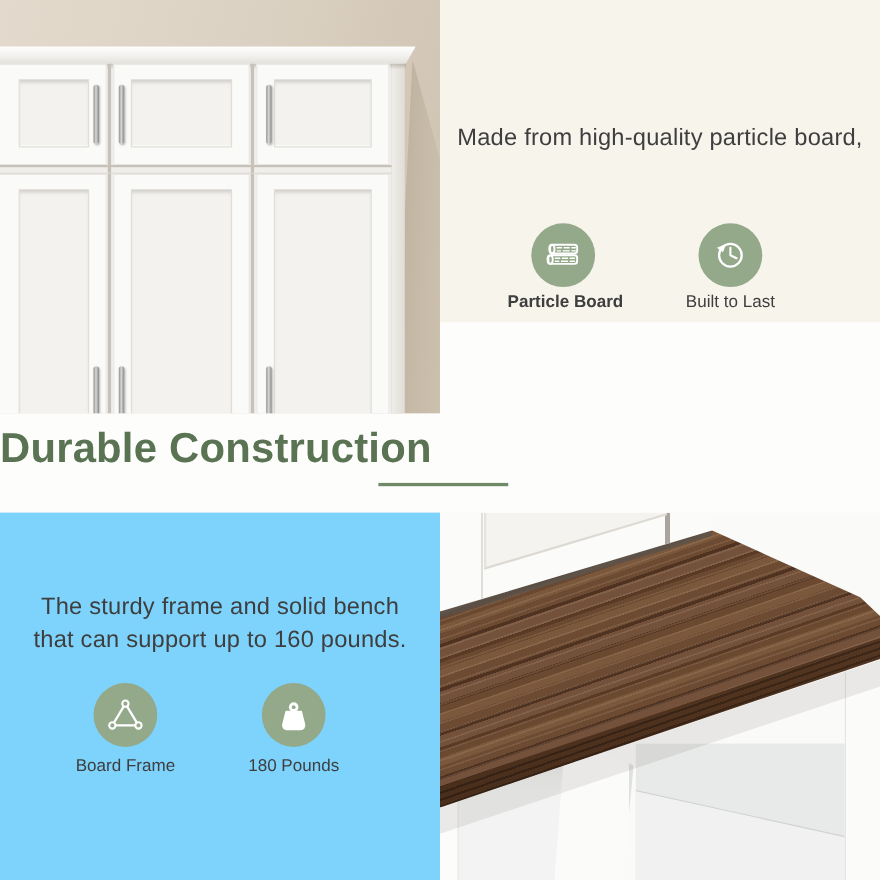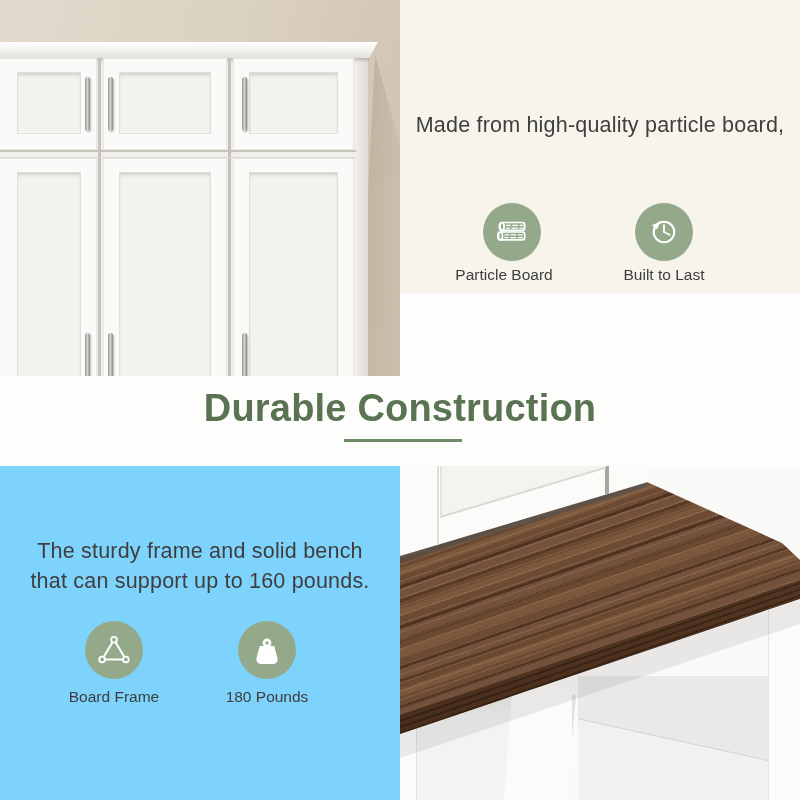--- a/index.html
+++ b/index.html
@@ -35,21 +35,21 @@
   .panel-tr { left:400px; top:0; width:400px; height:293px; background:#f7f4ec; }
   .desc { width:100%; text-align:center; color:#3e3e3e; font-size:21.5px; line-height:30px; letter-spacing:.2px; }
   .panel-tr .desc { left:0; top:110px; }
   .feature-circle { width:58px; height:58px; border-radius:50%; background:#94a98a;
     display:flex; align-items:center; justify-content:center; }
   .feature-circle svg { position:static; }
   .feature-label { width:160px; text-align:center; color:#3e3e3e; font-size:15.5px; }
 
   
   .band { left:0; top:376px; width:800px; height:90px; background:#fdfdfc; }
-  .band h1 { left:0; top:11px; width:100%; text-align:center; color:#5a7352;
+  .band h1 { left:0; top:11px; width:100%; text-align:left; color:#5a7352;
     font-size:38px; font-weight:700; letter-spacing:.2px; }
   .band .underline { left:344px; top:63px; width:118px; height:3px; background:#6f8a66; }
 
   
   .panel-bl { left:0; top:466px; width:400px; height:334px; background:#7dd3fc; }
   .panel-bl .desc { left:0; top:70px; }
 
   
   .photo-br { left:400px; top:466px; width:400px; height:334px; overflow:hidden; background:#fafaf9; }
   .br-left-edge { left:0; top:252px; width:17px; height:82px; background:#fcfcfb; border-right:1px solid #e2e2df; }
@@ -132,21 +132,21 @@
     <div class="feature-circle" style="left:483px;top:203px;left:83px;">
       <svg width="38" height="38" viewBox="0 0 48 48" fill="none" stroke="#ffffff" stroke-width="2.2" stroke-linecap="round">
         <rect x="9" y="12" width="31" height="10" rx="3"></rect>
           <ellipse cx="11" cy="17" rx="3" ry="5"></ellipse>
         <path d="M17 15.5h5 M25 15.5h6 M34 15.5h4 M17 19h4 M24 19h7 M34 19h4" stroke-width="1.6"></path>
         <rect x="7" y="24" width="33" height="10" rx="3"></rect>
           <ellipse cx="9" cy="29" rx="3" ry="5"></ellipse>
         <path d="M15 27.5h5 M23 27.5h6 M32 27.5h5 M15 31h4 M22 31h7 M32 31h5" stroke-width="1.6"></path>
       </svg>
     </div>
-    <div class="feature-label" style="left:24px;top:266px;">Particle Board</div>
+    <div class="feature-label" style="left:34px;top:266px;font-weight:bold;">Particle Board</div>
     <div class="feature-circle" style="left:235px;top:203px;">
       <svg width="38" height="38" viewBox="0 0 48 48" fill="none" stroke="#ffffff" stroke-linecap="round">
         <circle cx="24" cy="24" r="13" stroke-width="2.6"></circle>
         <path d="M24 24V15.5 M24 24l7 3.5" stroke-width="2.4"></path>
         <path d="M8.5 15.5L19 11l-3.5 9.5Z" fill="#ffffff" stroke="none"></path>
       </svg>
     </div>
     <div class="feature-label" style="left:184px;top:266px;">Built to Last</div>
   </div>
 

